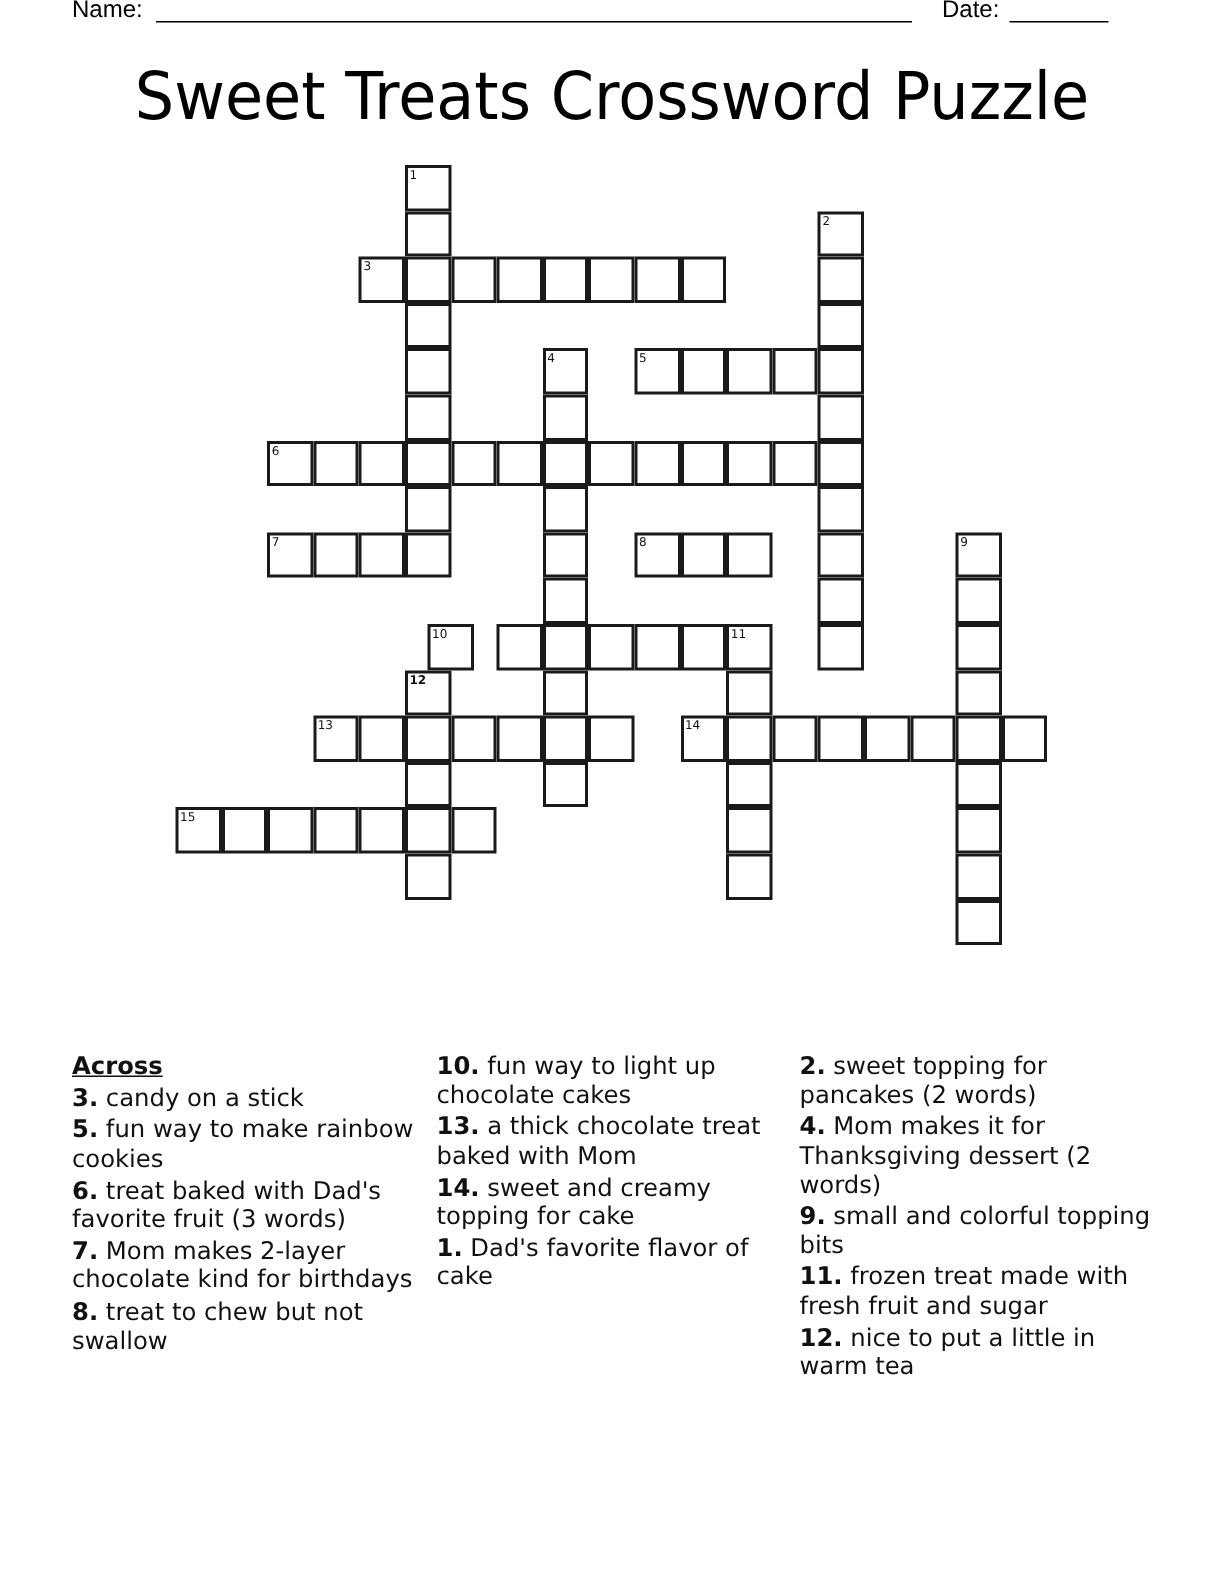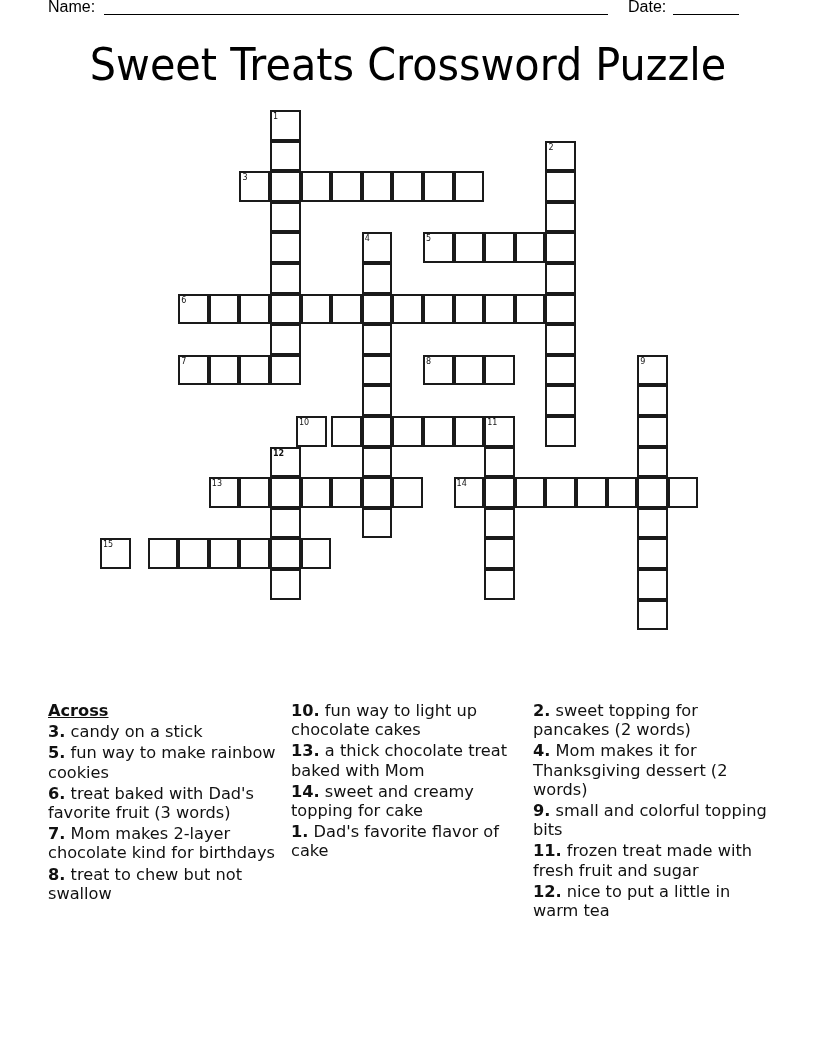--- a/index.html
+++ b/index.html
@@ -128,21 +128,21 @@
       <span class="num">9</span>
     </div>
     <div class="cell" style="left: 637.2px; top: 385.4px;"></div>
     <div class="cell" style="left: 637.2px; top: 416px;"></div>
     <div class="cell" style="left: 637.2px; top: 446.6px;"></div>
     <div class="cell" style="left: 637.2px; top: 477.2px;"></div>
     <div class="cell" style="left: 637.2px; top: 507.8px;"></div>
     <div class="cell" style="left: 637.2px; top: 538.4px;"></div>
     <div class="cell" style="left: 637.2px; top: 569px;"></div>
     <div class="cell" style="left: 637.2px; top: 599.6px;"></div>
-    <div class="cell" style="left: 296px; top: 416px;">
+    <div class="cell" style="left: 285px; top: 416px;">
       <span class="num">10</span>
     </div>
     <div class="cell" style="left: 331.2px; top: 416px;"></div>
     <div class="cell" style="left: 392.4px; top: 416px;"></div>
     <div class="cell" style="left: 423px; top: 416px;"></div>
     <div class="cell" style="left: 453.6px; top: 416px;"></div>
     <div class="cell" style="left: 484.2px; top: 416px;">
       <span class="num">11</span>
     </div>
     <div class="cell" style="left: 484.2px; top: 446.6px;"></div>
@@ -165,21 +165,21 @@
     <div class="cell" style="left: 331.2px; top: 477.2px;"></div>
     <div class="cell" style="left: 392.4px; top: 477.2px;"></div>
     <div class="cell" style="left: 453.6px; top: 477.2px;">
       <span class="num">14</span>
     </div>
     <div class="cell" style="left: 514.8px; top: 477.2px;"></div>
     <div class="cell" style="left: 545.4px; top: 477.2px;"></div>
     <div class="cell" style="left: 576px; top: 477.2px;"></div>
     <div class="cell" style="left: 606.6px; top: 477.2px;"></div>
     <div class="cell" style="left: 667.8px; top: 477.2px;"></div>
-    <div class="cell" style="left: 100px; top: 538.4px;">
+    <div class="cell" style="left: 117px; top: 538.4px;">
       <span class="num">15</span>
     </div>
     <div class="cell" style="left: 147.6px; top: 538.4px;"></div>
     <div class="cell" style="left: 178.2px; top: 538.4px;"></div>
     <div class="cell" style="left: 208.8px; top: 538.4px;"></div>
     <div class="cell" style="left: 239.4px; top: 538.4px;"></div>
     <div class="cell" style="left: 300.6px; top: 538.4px;"></div>
   </div>
 
 <div class="clues">

